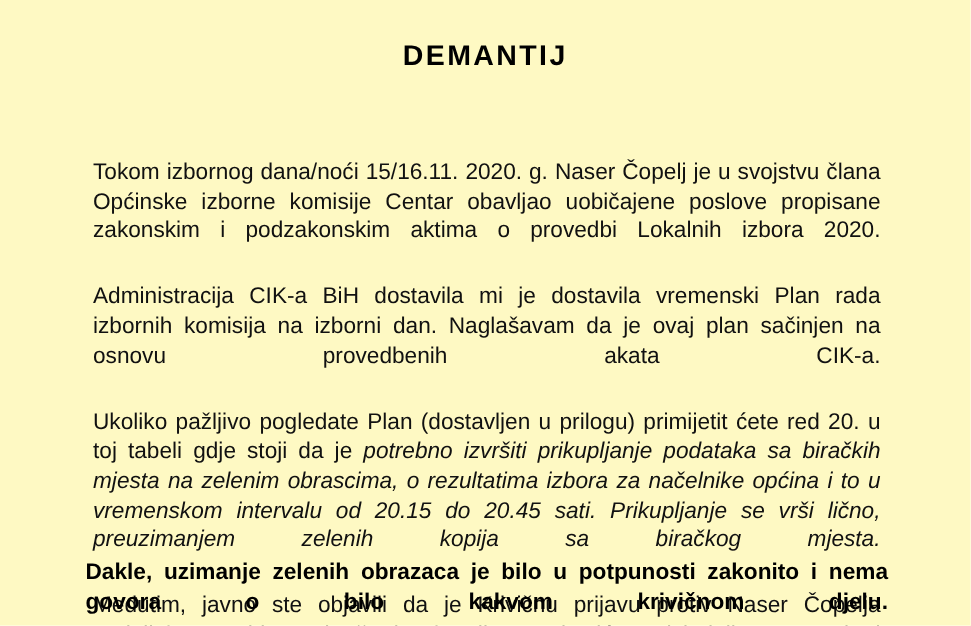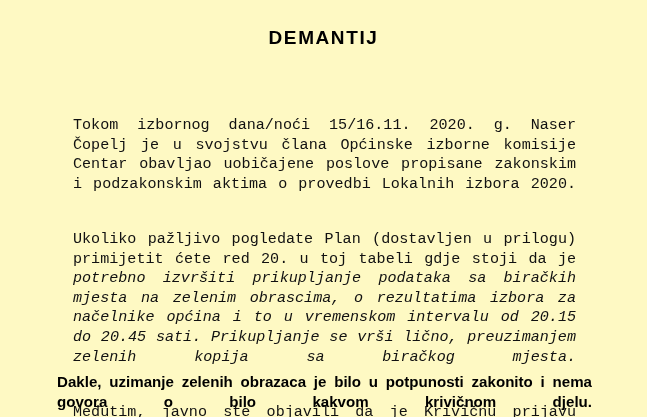--- a/index.html
+++ b/index.html
@@ -33,28 +33,28 @@
     color: #000000;
     font-family: "Liberation Sans", sans-serif;
   }
   .body-block {
     position: absolute;
     left: 57px;
     top: 100px;
     width: 535px;
   }
   p.para {
-    margin: 16px;
+    margin: 5px;
     padding: 0;
     font-size: 15.1px;
     line-height: 19.6px;
     text-align: justify;
     text-justify: inter-word;
     color: #111111;
-    font-family: Liberation Mono, monospace;
+    font-family: Liberation Sans, sans-serif;
     -webkit-hyphens: none;
     hyphens: none;
   }
   .it {
     font-style: italic;
   }
   .bold-block {
     position: absolute;
     left: 57px;
     top: 372px;
@@ -81,20 +81,21 @@
 <body>
 
 <div class="page">
 
   <div class="doc-title">DEMANTIJ</div>
 
   <div class="body-block">
 
     <p class="para">Tokom izbornog dana/noći 15/16.11. 2020. g. Naser Čopelj je u svojstvu člana Općinske izborne komisije Centar obavljao uobičajene poslove propisane zakonskim i podzakonskim aktima o provedbi Lokalnih izbora 2020.</p>
 
+    <p class="para">Administracija CIK-a BiH dostavila mi je dostavila vremenski Plan rada izbornih komisija na izborni dan. Naglašavam da je ovaj plan sačinjen na osnovu provedbenih akata CIK-a.</p>
 
     <p class="para"><span>Ukoliko pažljivo pogledate Plan (dostavljen u prilogu) primijetit ćete red 20. u toj tabeli gdje stoji da je </span><span class="it">potrebno izvršiti prikupljanje podataka sa biračkih mjesta na zelenim obrascima, o rezultatima izbora za načelnike općina i to u vremenskom intervalu od 20.15 do 20.45 sati. Prikupljanje se vrši lično, preuzimanjem zelenih kopija sa biračkog mjesta.</span></p>
 
     <p class="para">Međutim, javno ste objavili da je Krivičnu prijavu protiv Naser Čopelja podnijela Narod i pravda, što je Elmedin Konaković, predsjednik ove stranke i objavio na svom Facebook profilu, uz poruku "Čopelj je samovoljno uzeo zelene obrasce i odnio van birališta. Nervozni su i krše zakone".</p>
 
   </div>
 
   <div class="bold-block">
     <p class="para-bold">Dakle, uzimanje zelenih obrazaca je bilo u potpunosti zakonito i nema govora o bilo kakvom krivičnom djelu.</p>
   </div>

